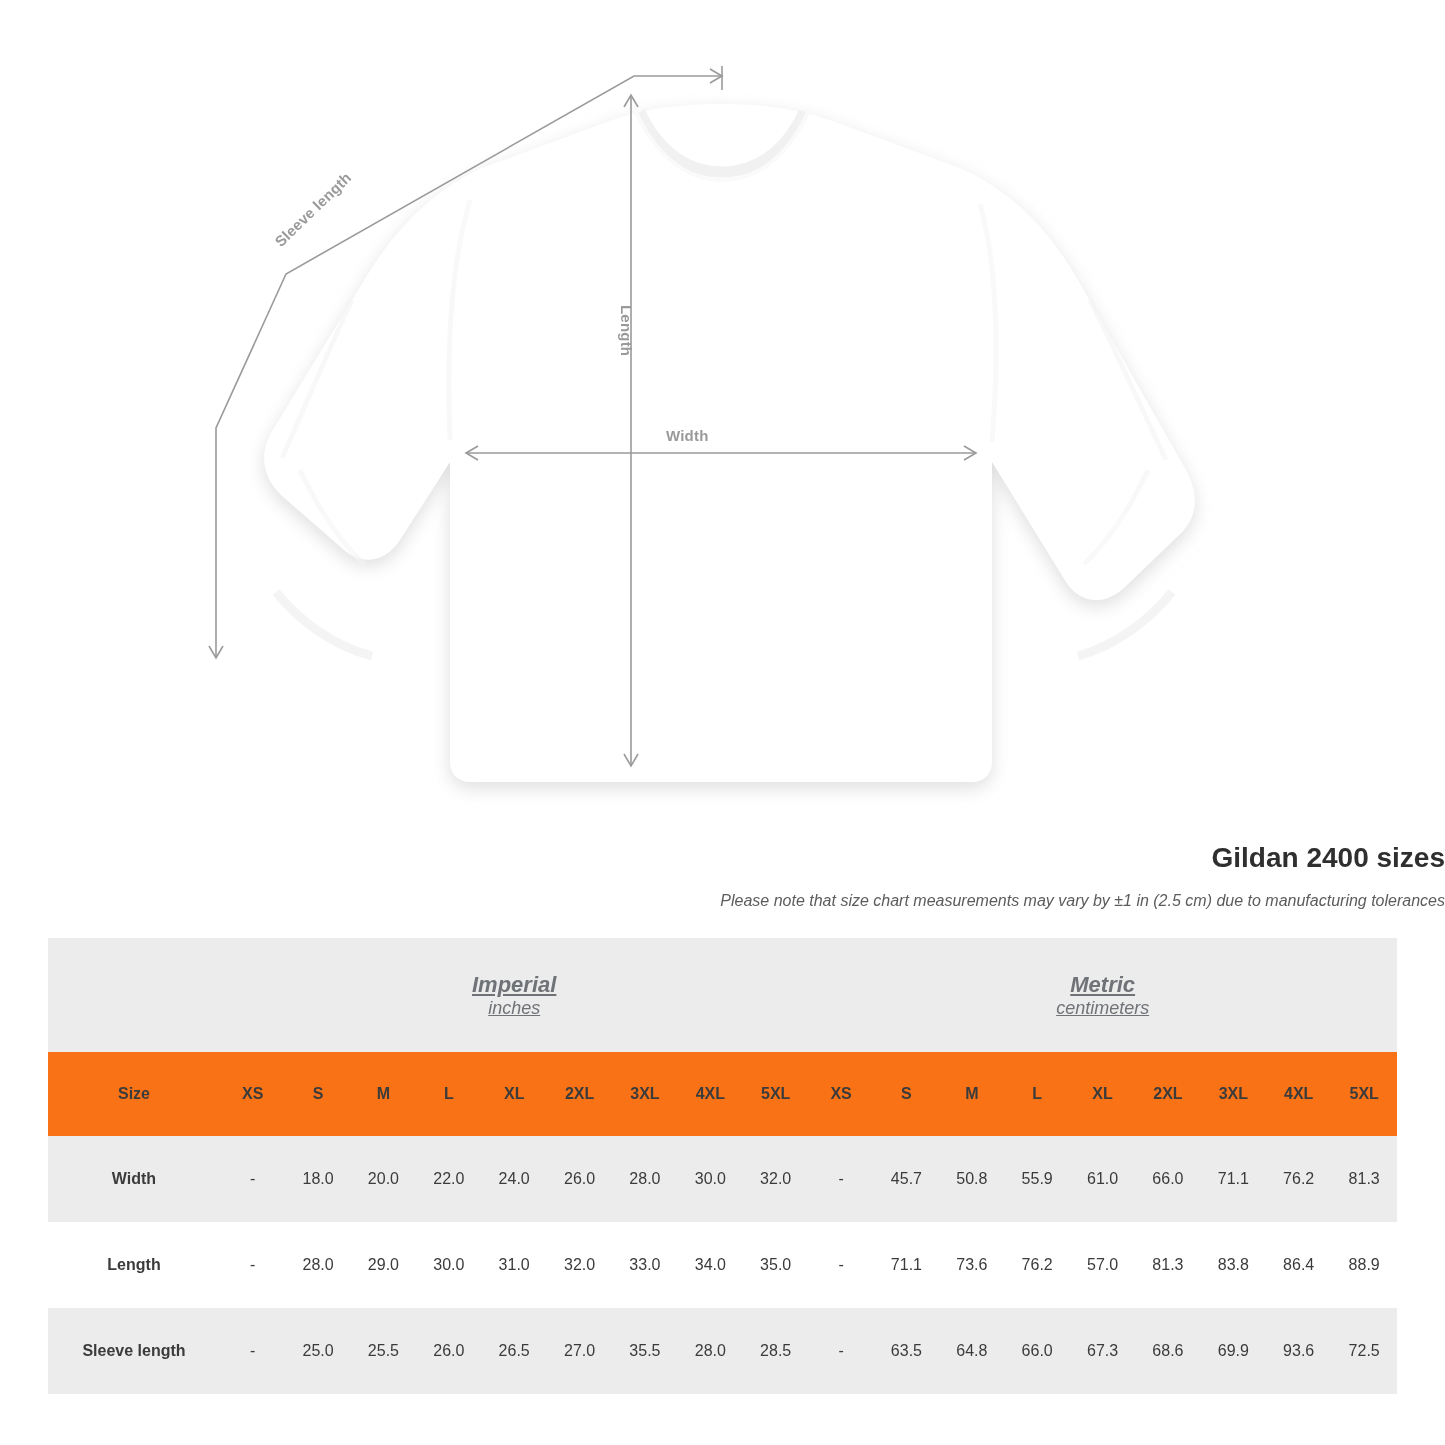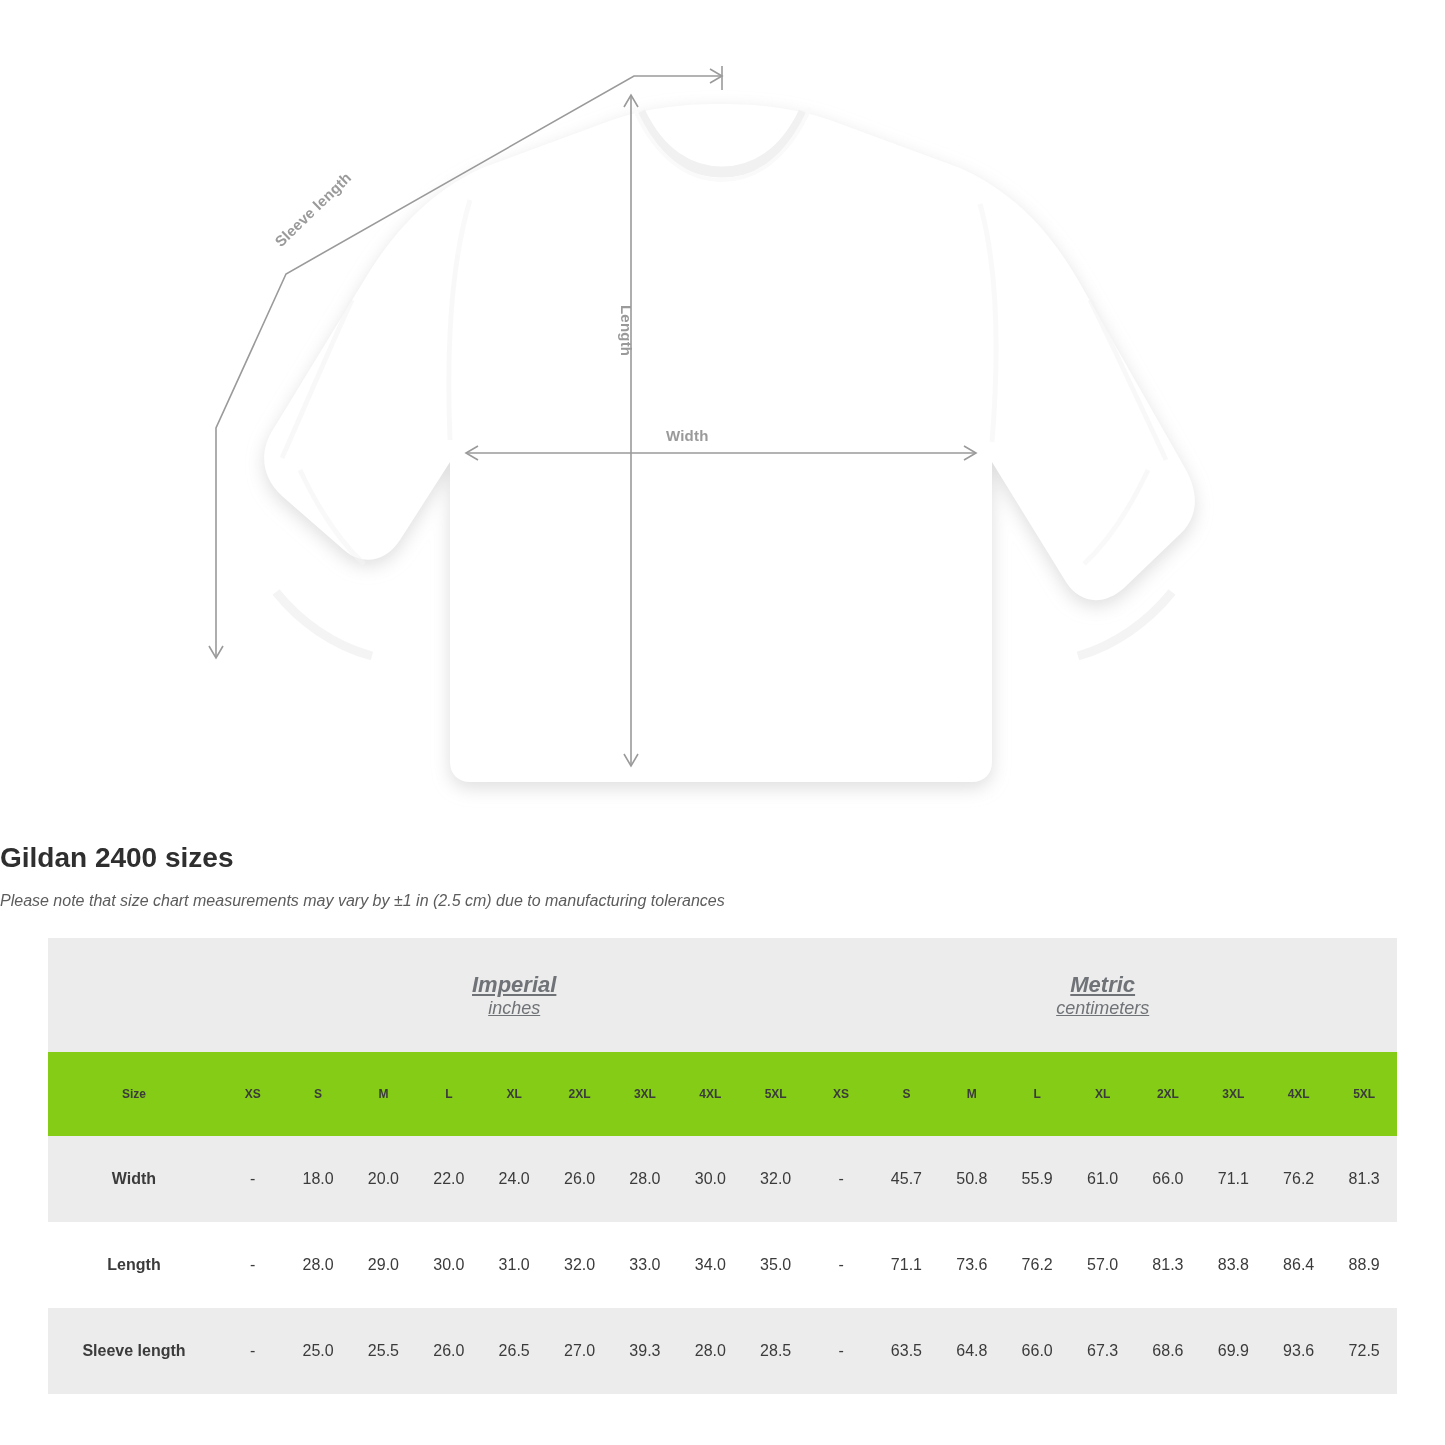--- a/index.html
+++ b/index.html
@@ -51,34 +51,34 @@
   }
   .dim-label.sleeve-label {
     left: 283px;
     top: 233px;
     transform: rotate(-44deg);
     transform-origin: left bottom;
   }
 
   
   .title-block {
-    text-align: left;
+    text-align: right;
     margin-top: 22px;
   }
   .chart-title {
     font-size: 28px;
     font-weight: bold;
     color: #2f2f2f;
     margin: 0;
   }
   .chart-note {
     font-size: 16px;
     font-style: italic;
     color: #5c5c5c;
-    margin: 18px 16px 0 0;
+    margin: 18px 0 0 0;
   }
 
   
   .table-wrap {
     margin: 28px 48px 0 48px;
   }
   table.size-chart {
     border-collapse: collapse;
     width: 1349px;
     table-layout: fixed;
@@ -109,22 +109,22 @@
     width: 172px;
   }
   .row-head {
     font-size: 16px;
     font-weight: bold;
     color: #3b3b3b;
   }
   tr.head-row td,
   tr.head-row th {
     height: 82px;
-    background: #84cc16;
-    font-size: 12px;
+    background: #f97316;
+    font-size: 16px;
     font-weight: bold;
     color: #3b3b3b;
   }
   tr.data-row td {
     height: 84px;
     font-size: 16px;
     color: #3b3b3b;
   }
   tr.shade td {
     background: #ececec;
@@ -312,21 +312,21 @@
         </tr>
 
         <tr class="data-row shade">
           <td class="row-head">Sleeve length</td>
           <td class="cell-val">-</td>
           <td class="cell-val">25.0</td>
           <td class="cell-val">25.5</td>
           <td class="cell-val">26.0</td>
           <td class="cell-val">26.5</td>
           <td class="cell-val">27.0</td>
-          <td class="cell-val">39.3</td>
+          <td class="cell-val">35.5</td>
           <td class="cell-val">28.0</td>
           <td class="cell-val">28.5</td>
           <td class="cell-val">-</td>
           <td class="cell-val">63.5</td>
           <td class="cell-val">64.8</td>
           <td class="cell-val">66.0</td>
           <td class="cell-val">67.3</td>
           <td class="cell-val">68.6</td>
           <td class="cell-val">69.9</td>
           <td class="cell-val">93.6</td>

